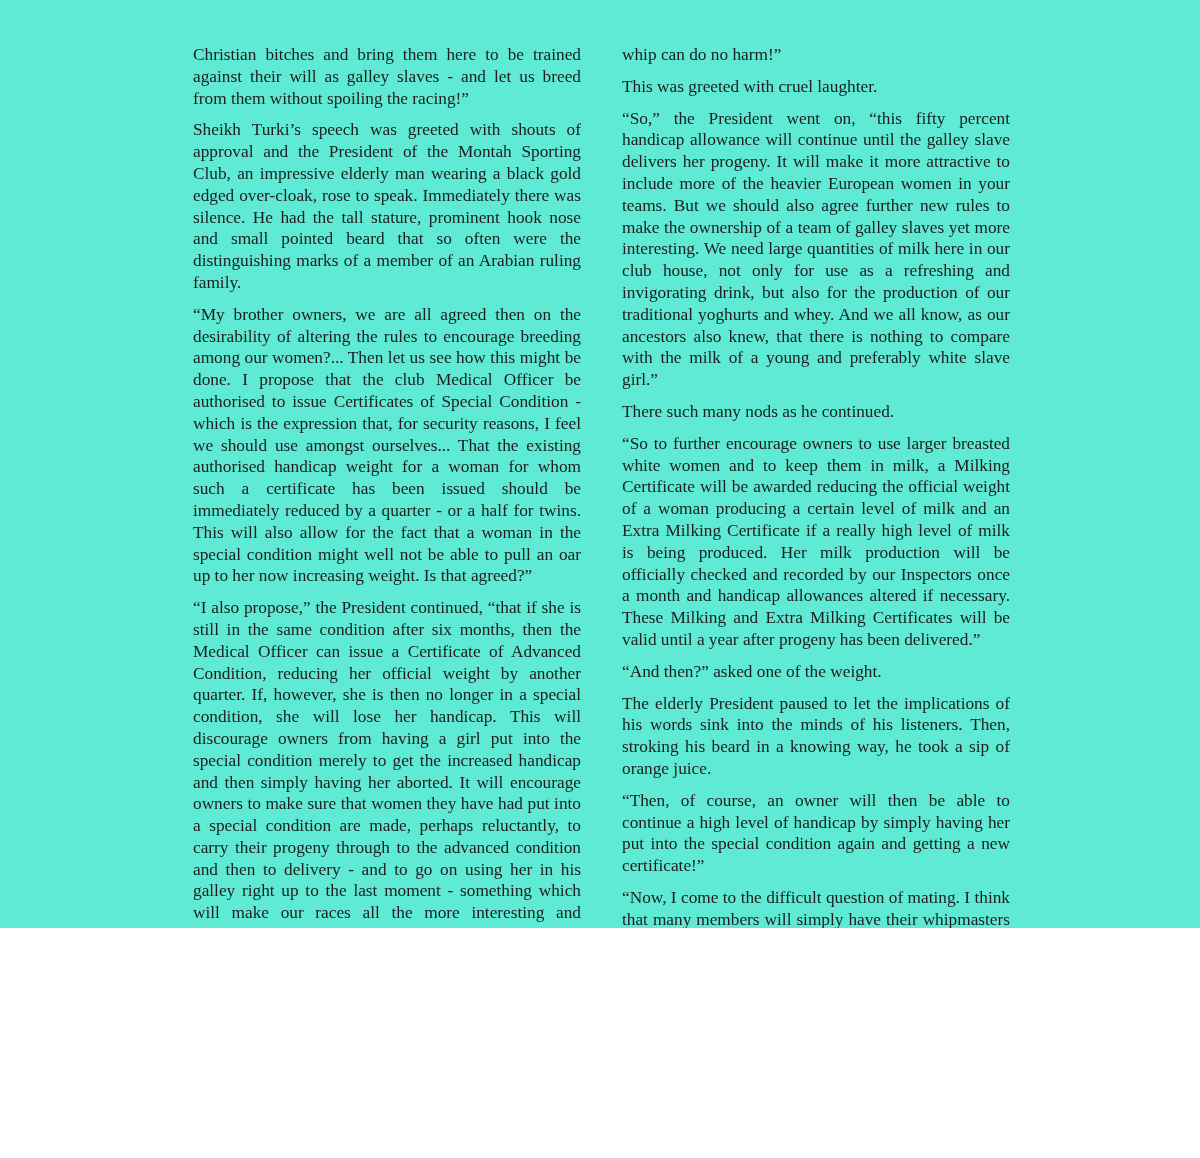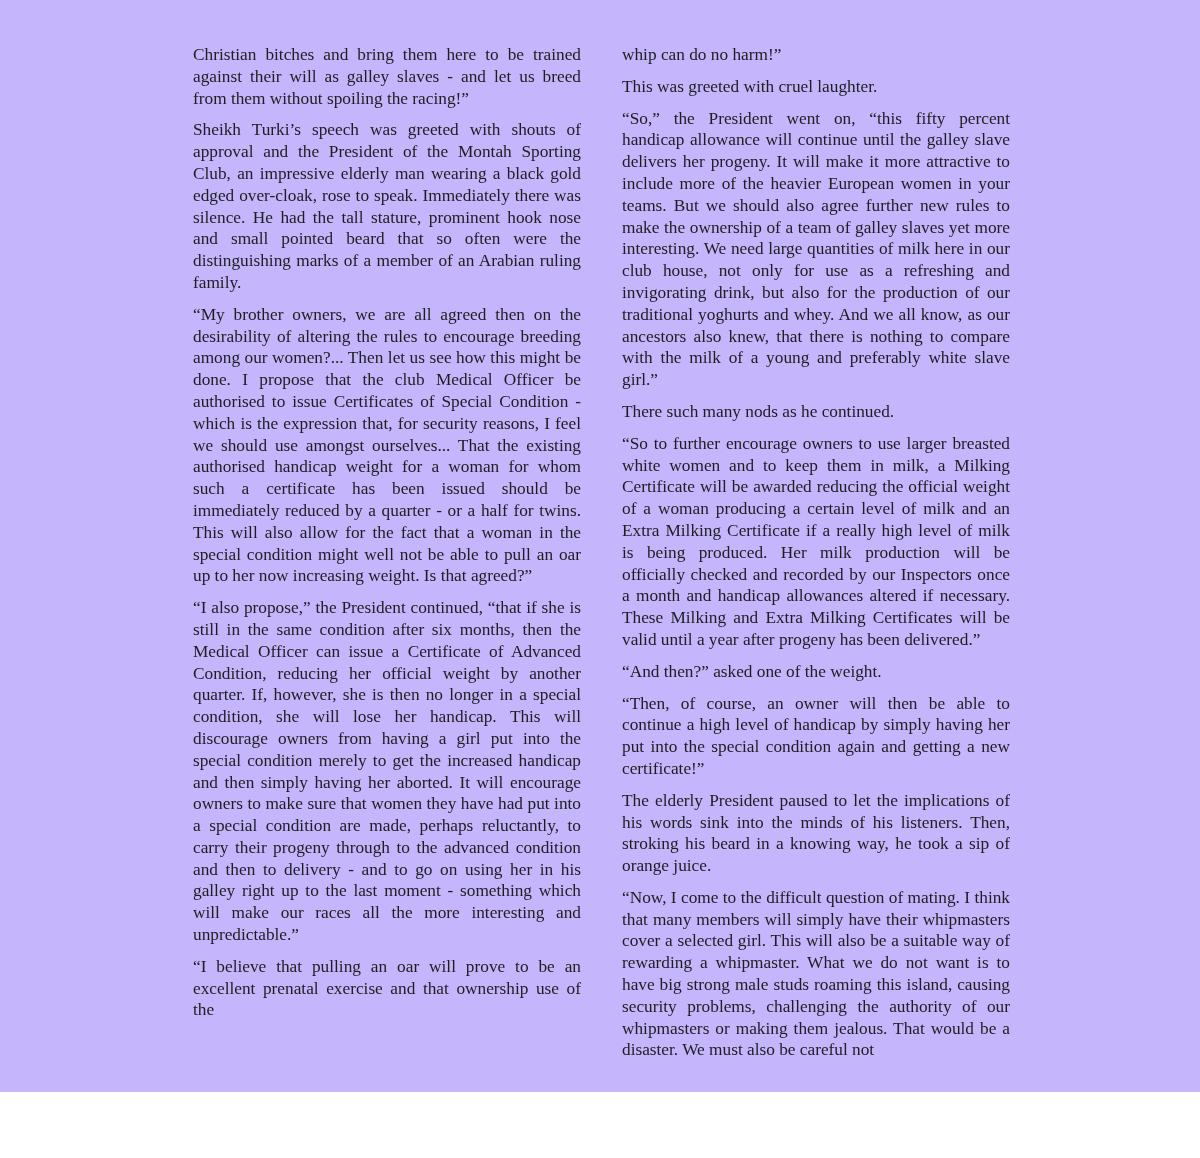--- a/index.html
+++ b/index.html
@@ -3,22 +3,22 @@
 <meta charset="utf-8">
 <style>
   html, body {
     margin: 0;
     padding: 0;
     background: #ffffff;
   }
   .page {
     position: relative;
     width: 1200px;
-    height: 1092px;
-    background: #c4b5fd;
+    height: 928px;
+    background: #5eead4;
     overflow: hidden;
     font-family: "Liberation Serif", "DejaVu Serif", serif;
     color: #1e1e1e;
   }
   .content {
     position: absolute;
     left: 193px;
     top: 44px;
     width: 817px;
     display: flex;
@@ -66,22 +66,22 @@
         <p class="para">“I also propose,” the President continued, “that if she is still in the same condition after six months, then the Medical Officer can issue a Certificate of Advanced Condition, reducing her official weight by another quarter. If, however, she is then no longer in a special condition, she will lose her handicap. This will discourage owners from having a girl put into the special condition merely to get the increased handicap and then simply having her aborted. It will encourage owners to make sure that women they have had put into a special condition are made, perhaps reluctantly, to carry their progeny through to the advanced condition and then to delivery - and to go on using her in his galley right up to the last moment - something which will make our races all the more interesting and unpredictable.”</p>
         <p class="para">“I believe that pulling an oar will prove to be an excellent prenatal exercise and that ownership use of the</p>
       </div>
     <div class="column">
         <p class="para">whip can do no harm!”</p>
         <p class="para">This was greeted with cruel laughter.</p>
         <p class="para">“So,” the President went on, “this fifty percent handicap allowance will continue until the galley slave delivers her progeny. It will make it more attractive to include more of the heavier European women in your teams. But we should also agree further new rules to make the ownership of a team of galley slaves yet more interesting. We need large quantities of milk here in our club house, not only for use as a refreshing and invigorating drink, but also for the production of our traditional yoghurts and whey. And we all know, as our ancestors also knew, that there is nothing to compare with the milk of a young and preferably white slave girl.”</p>
         <p class="para">There such many nods as he continued.</p>
         <p class="para">“So to further encourage owners to use larger breasted white women and to keep them in milk, a Milking Certificate will be awarded reducing the official weight of a woman producing a certain level of milk and an Extra Milking Certificate if a really high level of milk is being produced. Her milk production will be officially checked and recorded by our Inspectors once a month and handicap allowances altered if necessary. These Milking and Extra Milking Certificates will be valid until a year after progeny has been delivered.”</p>
         <p class="para">“And then?” asked one of the weight.</p>
+        <p class="para">The elderly President paused to let the implications of his words sink into the minds of his listeners. Then, stroking his beard in a knowing way, he took a sip of orange juice.</p>
         <p class="para">“Then, of course, an owner will then be able to continue a high level of handicap by simply having her put into the special condition again and getting a new certificate!”</p>
-        <p class="para">The elderly President paused to let the implications of his words sink into the minds of his listeners. Then, stroking his beard in a knowing way, he took a sip of orange juice.</p>
         <p class="para">“Now, I come to the difficult question of mating. I think that many members will simply have their whipmasters cover a selected girl. This will also be a suitable way of rewarding a whipmaster. What we do not want is to have big strong male studs roaming this island, causing security problems, challenging the authority of our whipmasters or making them jealous. That would be a disaster. We must also be careful not</p>
       </div>
   </div>
   <div class="footer">
     <span class="credit">© Aldiss - dofantasy.com</span>
     <span class="page-number">67</span>
   </div>
 </div>
 
 </body></html>

